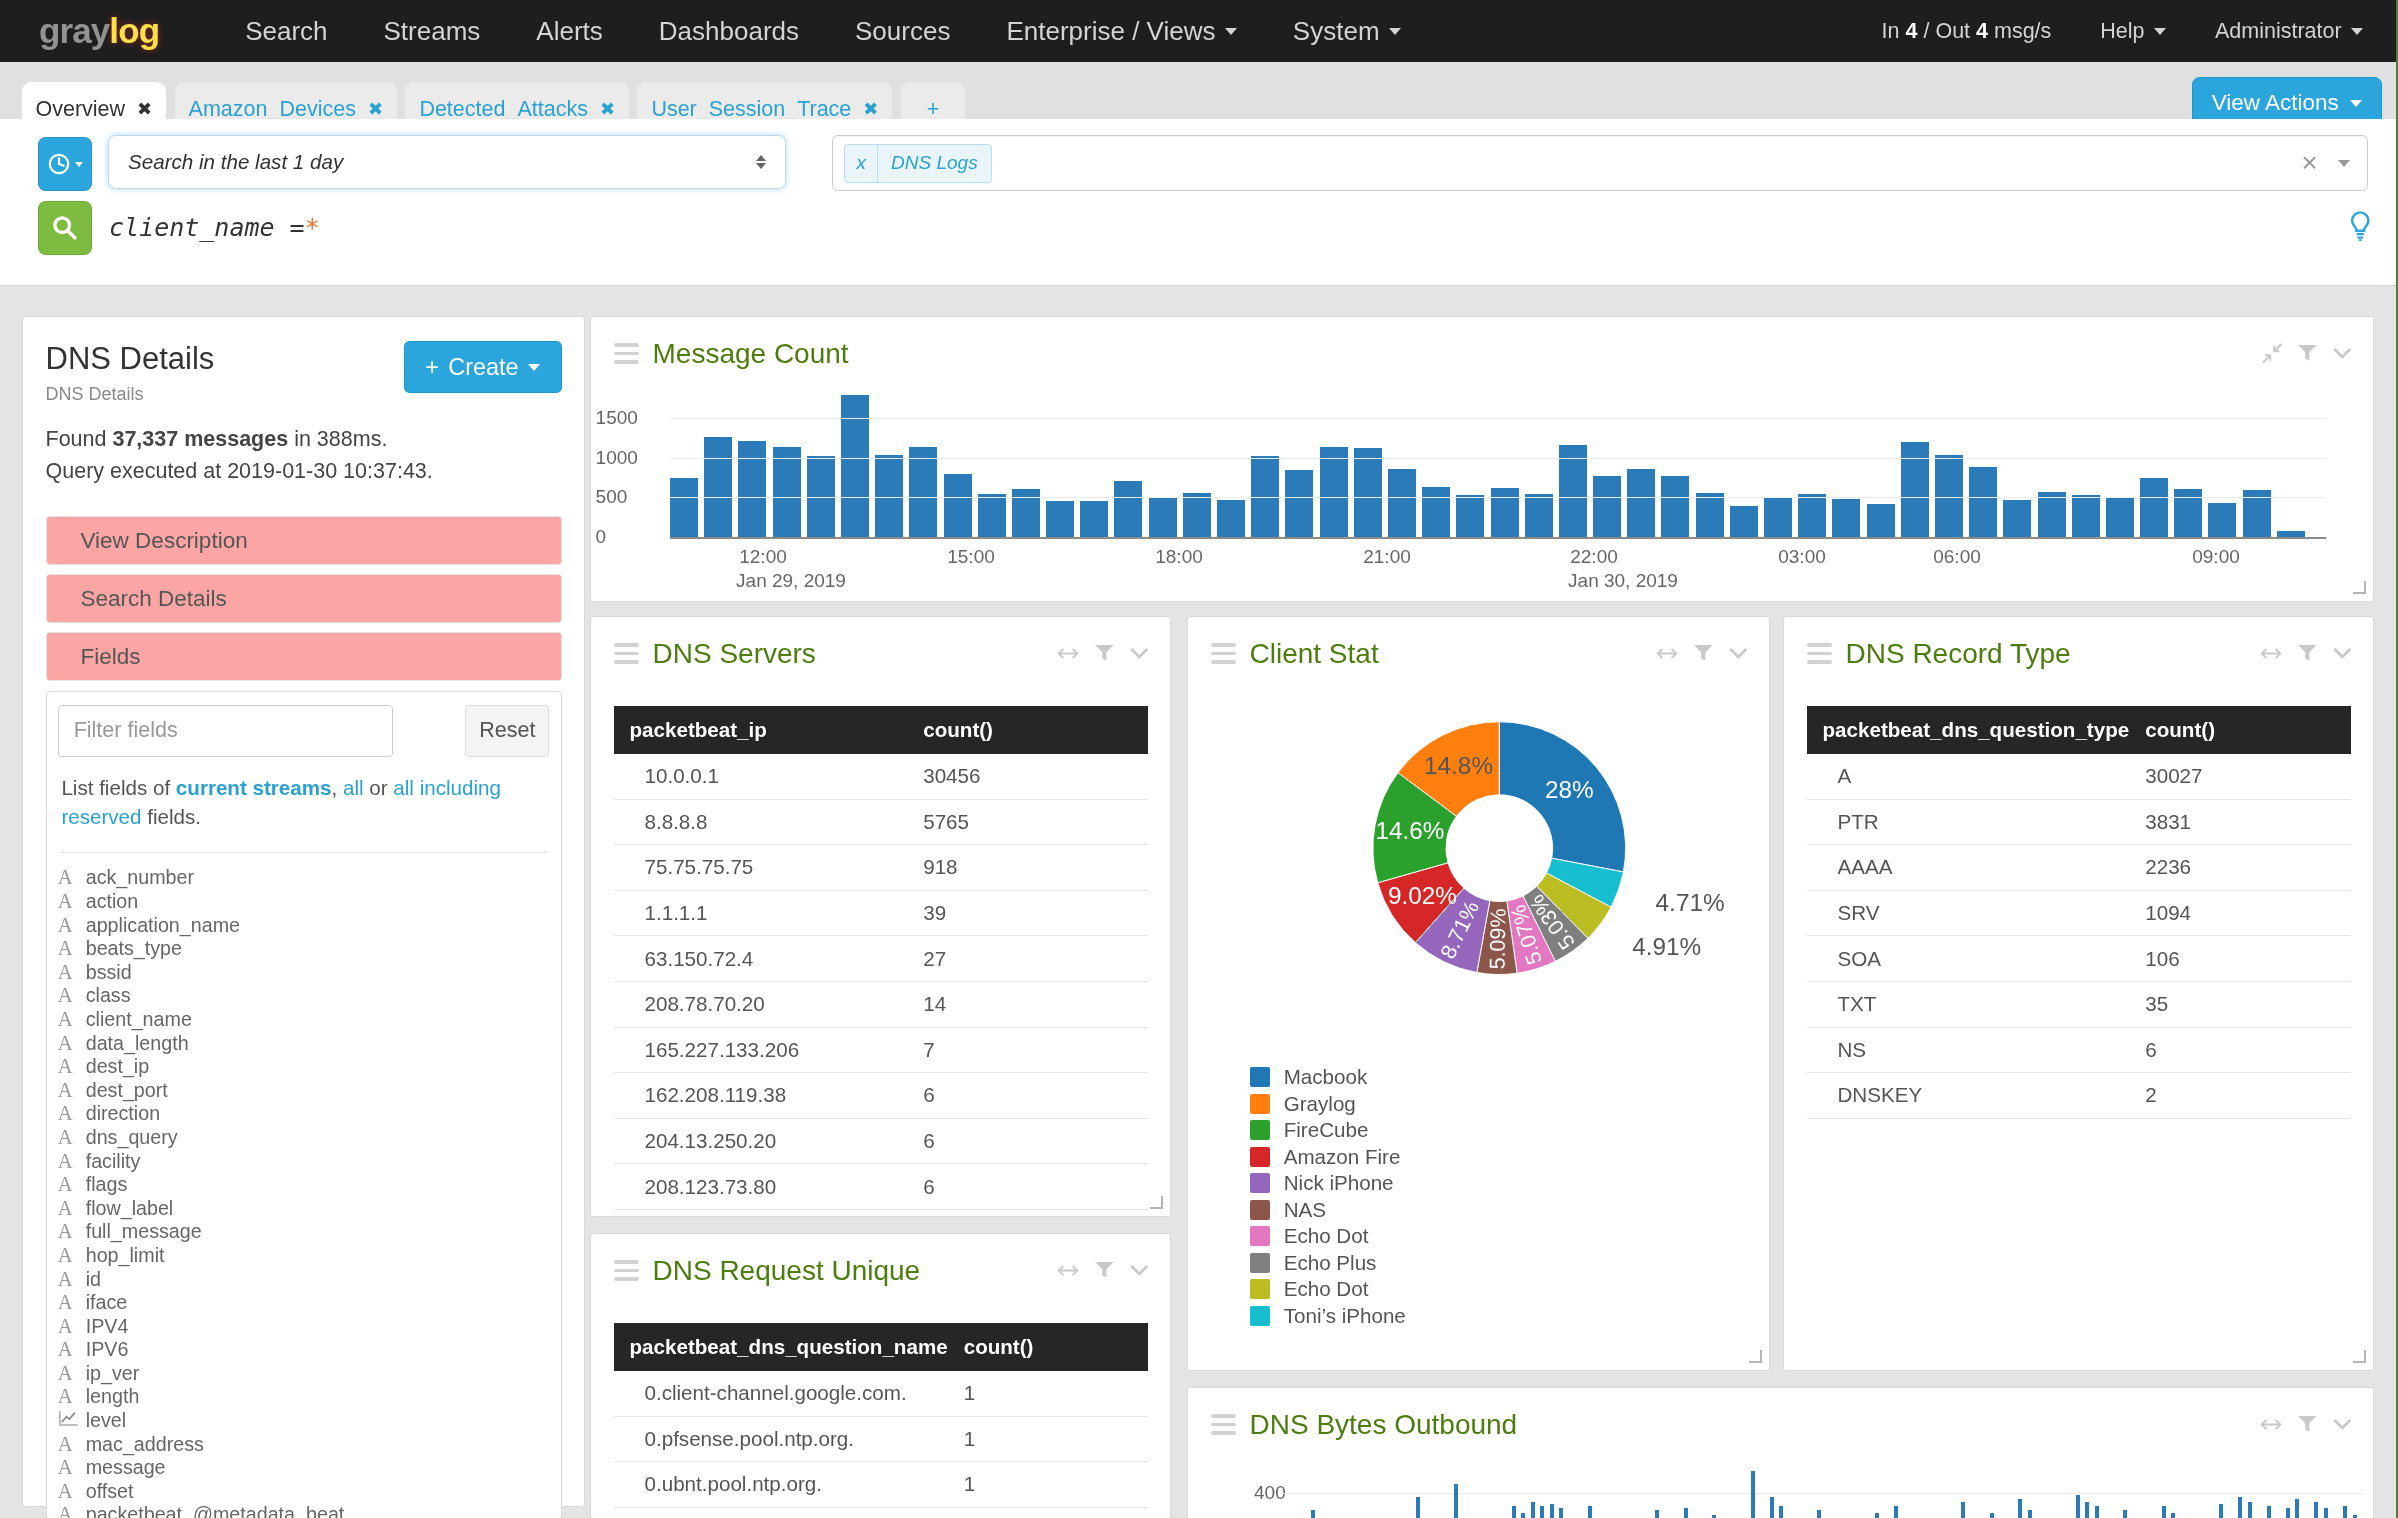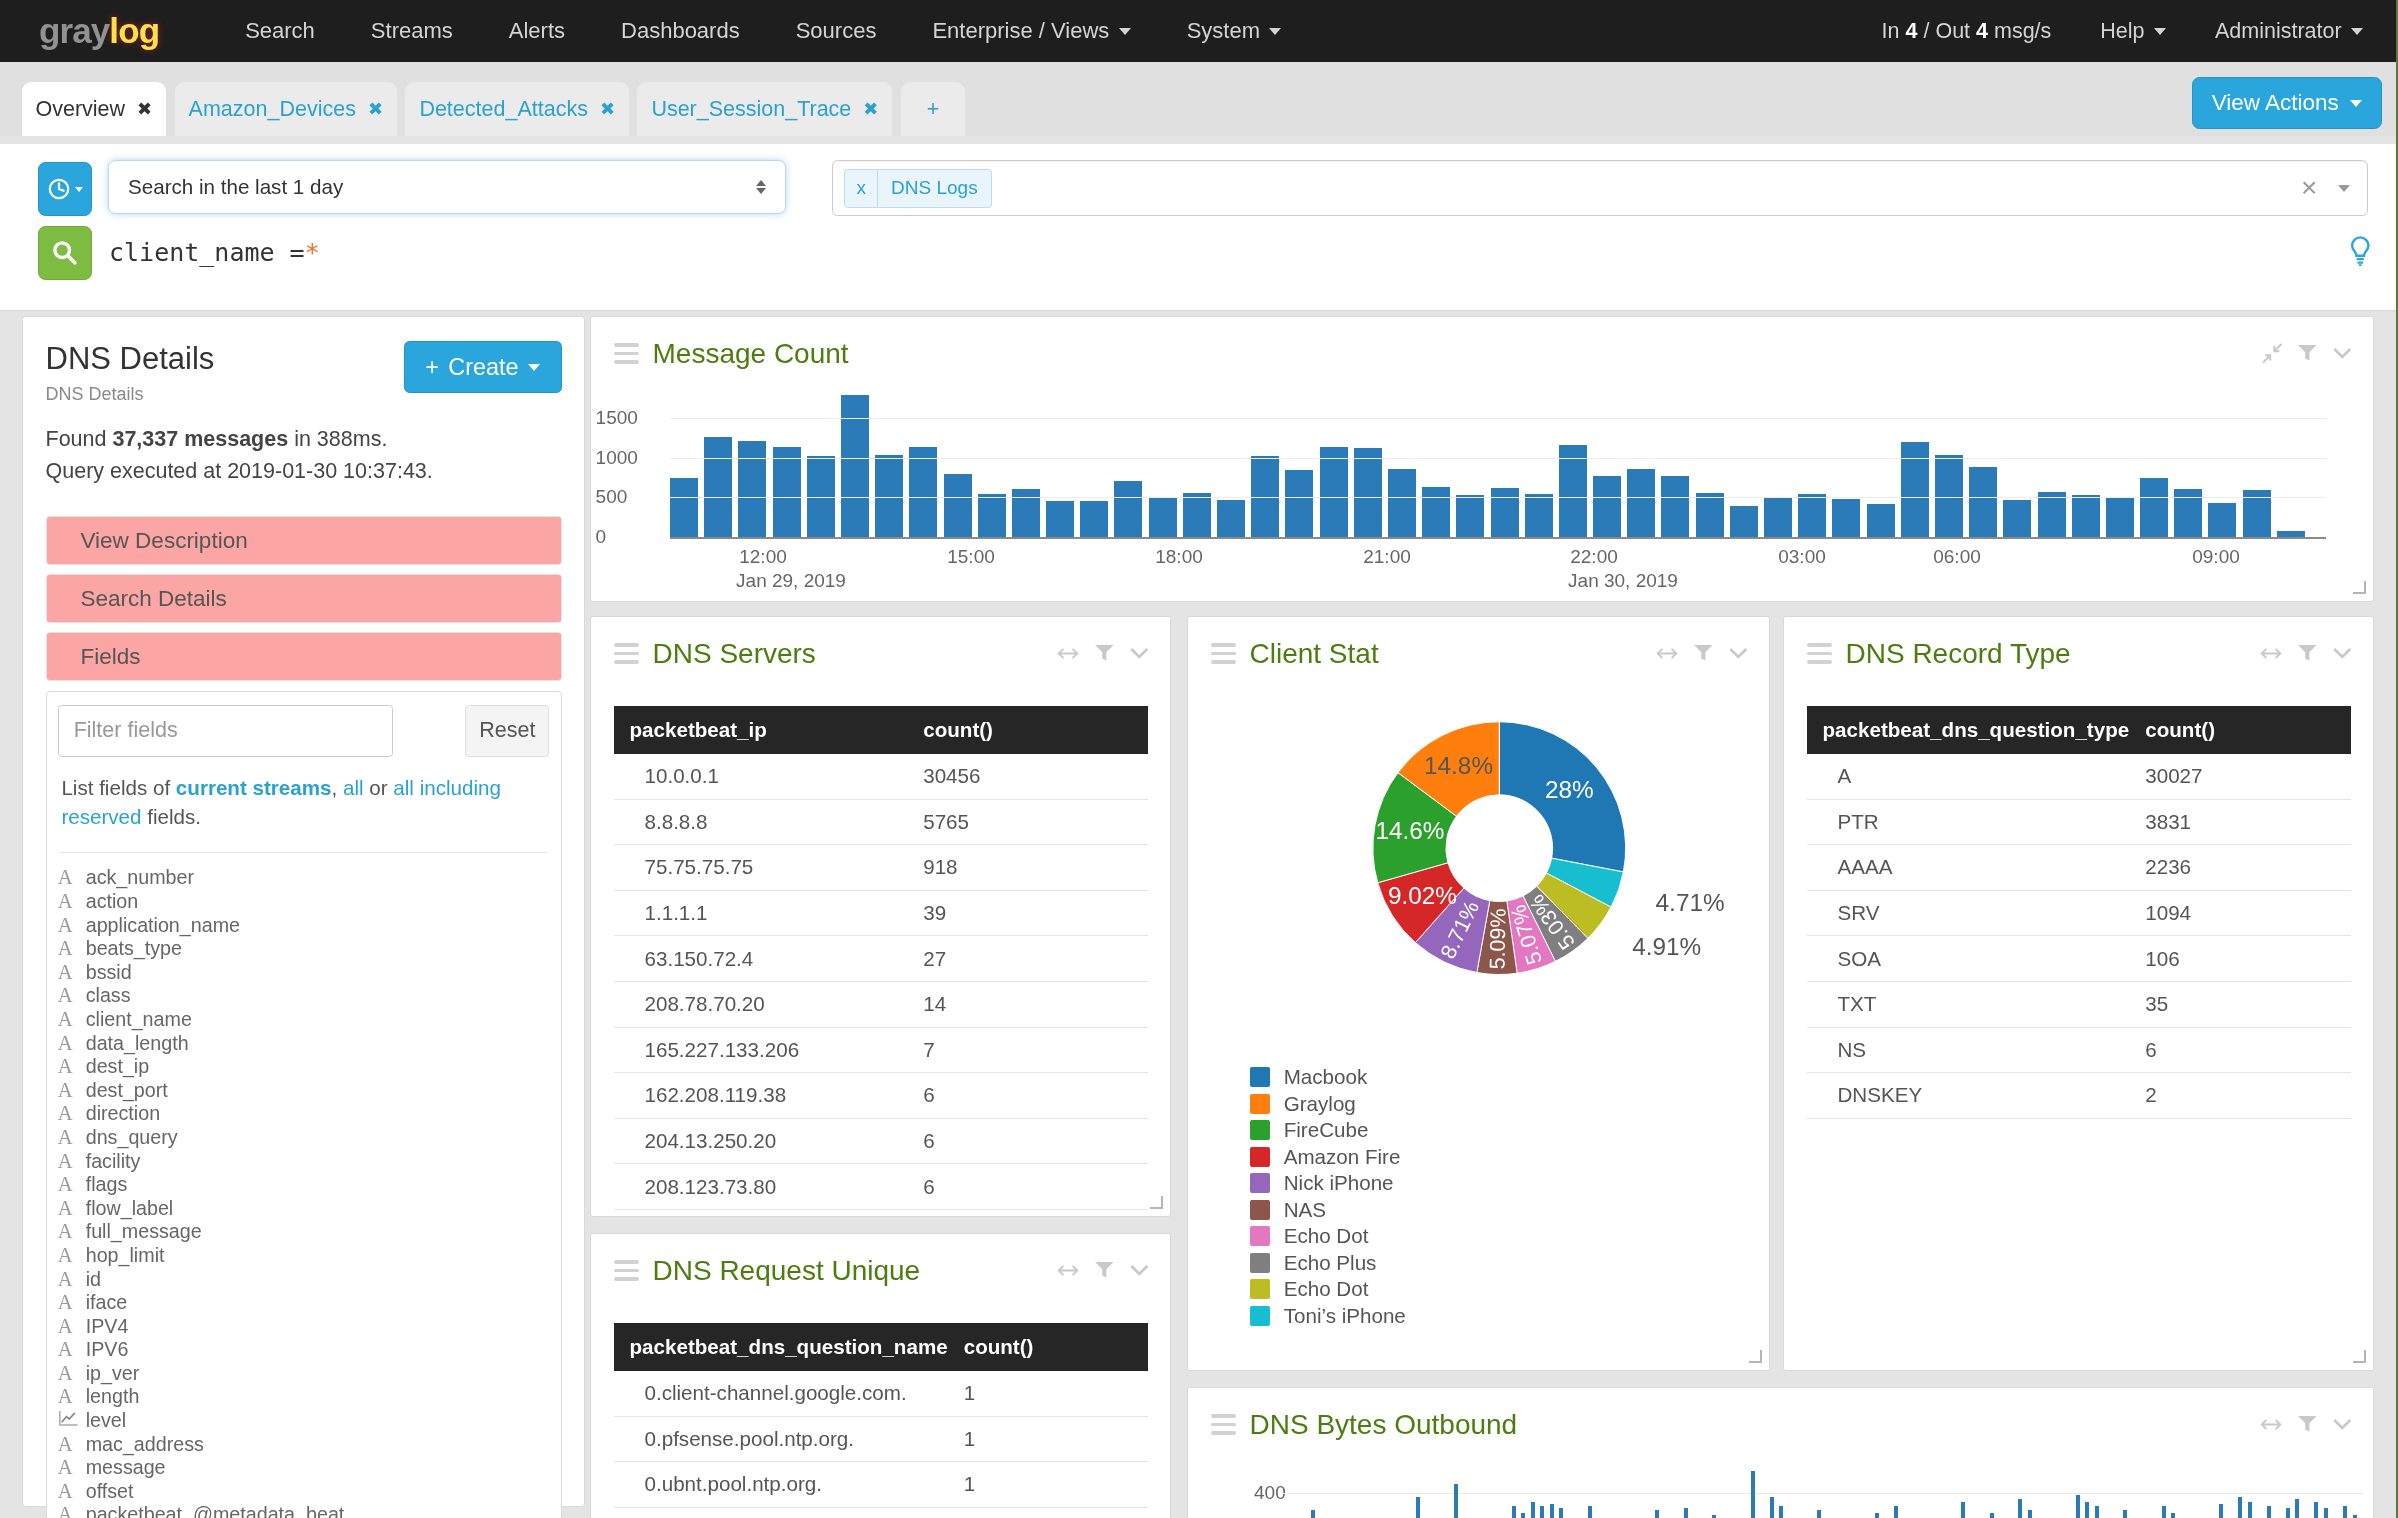--- a/index.html
+++ b/index.html
@@ -5,37 +5,37 @@
   html,body{margin:0;padding:0;background:#e4e4e4;}
   body{font-family:"Liberation Sans","DejaVu Sans",sans-serif;}
   .screen{position:relative;width:2399px;height:1519px;overflow:hidden;background:#e4e4e4;}
 
   
   .navbar{position:absolute;top:0;left:0;right:0;height:62px;background:#1e1e1e;display:flex;align-items:center;color:#d4d4d4;z-index:10;}
   .brand{margin-left:39px;font-size:35px;font-weight:bold;letter-spacing:-0.9px;white-space:nowrap;}
   .brand .g{color:#929292;}
   .brand .l{color:#fde047;text-shadow:0 0 7.5px rgba(224,48,40,.55);}
   .nav-items{display:flex;margin-left:58px;}
-  .nav-item{padding:0 28px;font-size:22px;color:#d4d4d4;cursor:pointer;display:flex;align-items:center;gap:9.4px;white-space:nowrap;justify-content:center;}
+  .nav-item{padding:0 28px;font-size:26px;color:#d4d4d4;cursor:pointer;display:flex;align-items:center;gap:9.4px;white-space:nowrap;justify-content:center;}
   .caret{display:inline-block;width:0;height:0;border-left:6.6px solid transparent;border-right:6.6px solid transparent;border-top:7.5px solid currentColor;}
   .nav-right{margin-left:auto;display:flex;align-items:center;gap:49px;margin-right:36px;font-size:21.5px;white-space:nowrap;}
   .throughput b{color:#ffffff;}
   .nav-link{display:flex;align-items:center;gap:9.4px;cursor:pointer;}
 
   
   .tabbar{position:absolute;top:62px;left:0;right:0;height:74px;background:#e0e0e0;}
   .tabs{position:absolute;left:21.5px;bottom:0;display:flex;align-items:flex-end;gap:8.4px;}
   .tab{height:54px;padding:0 14px;background:#ebebeb;border-radius:9.4px 9.4px 0 0;font-size:21.5px;color:#2aa1d0;display:flex;align-items:center;gap:12px;cursor:pointer;white-space:nowrap;}
   .tab.active{background:#ffffff;color:#333;}
   .tab .x{font-size:18px;}
   .tab.plus{padding:0 26px;}
   .view-actions{position:absolute;right:17px;top:15px;height:52px;padding:0 19px;background:#2ba6dc;border:0.9px solid #2095c9;border-radius:7.5px;color:#fff;font-size:22.5px;display:flex;align-items:center;gap:11.2px;cursor:pointer;}
 
   
-  .searchpanel{position:absolute;top:144px;left:0;right:0;height:166px;background:#ffffff;border-bottom:0.9px solid #d6d6d6;}
+  .searchpanel{position:absolute;top:119px;left:0;right:0;height:166px;background:#ffffff;border-bottom:0.9px solid #d6d6d6;font-style:italic;}
   .time-btn{position:absolute;left:38px;top:18px;width:52px;height:52px;background:#2ba6dc;border:0.9px solid #2095c9;border-radius:7.5px;display:flex;align-items:center;justify-content:center;gap:4.7px;cursor:pointer;color:#fff;}
   .time-btn .caret{border-left-width:4.7px;border-right-width:4.7px;border-top-width:5.6px;}
   .timerange{position:absolute;left:108px;top:16px;width:678px;height:54px;background:#fff;border:0.9px solid #bcd8ee;border-radius:7.5px;box-shadow:0 0 6.6px rgba(102,175,233,.5);display:flex;align-items:center;font-size:20.6px;color:#333;padding:0 19px;box-sizing:border-box;cursor:pointer;}
   .spinner{margin-left:auto;display:flex;flex-direction:column;gap:2.8px;}
   .spinner i{display:block;width:0;height:0;border-left:5.6px solid transparent;border-right:5.6px solid transparent;}
   .spinner .up{border-bottom:6.6px solid #666;}
   .spinner .dn{border-top:6.6px solid #666;}
   .streambox{position:absolute;left:832px;top:16px;width:1534px;height:54px;background:#fff;border:0.9px solid #cccccc;border-radius:5.6px;box-shadow:inset 0 0.9px 1.9px rgba(0,0,0,.06);}
   .stream-tag{position:absolute;left:11.2px;top:7.5px;height:37px;background:#eaf5fb;border:0.9px solid #b9dcef;border-radius:3.7px;display:flex;align-items:center;font-size:19px;color:#2aa1d0;cursor:pointer;}
   .stream-tag .trm{padding:0 11.2px;border-right:0.9px solid #b9dcef;height:100%;display:flex;align-items:center;}

